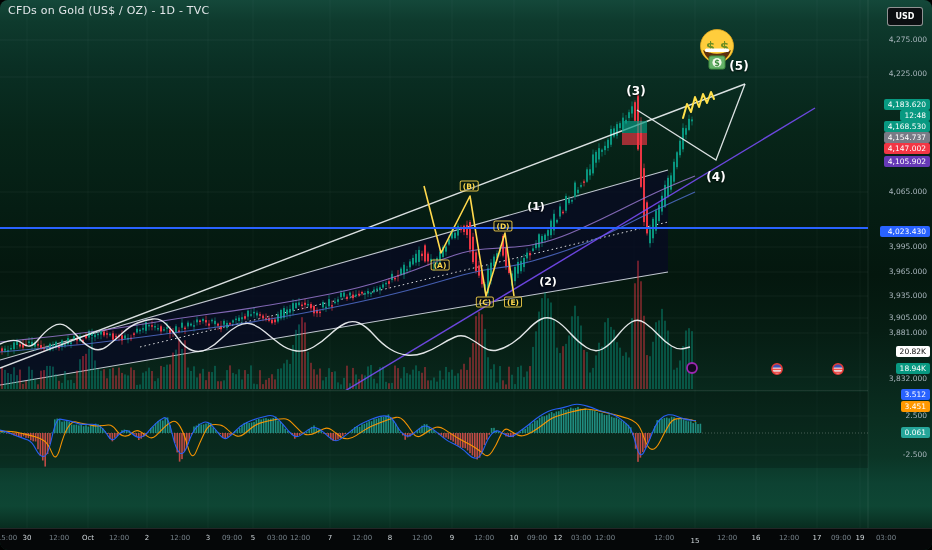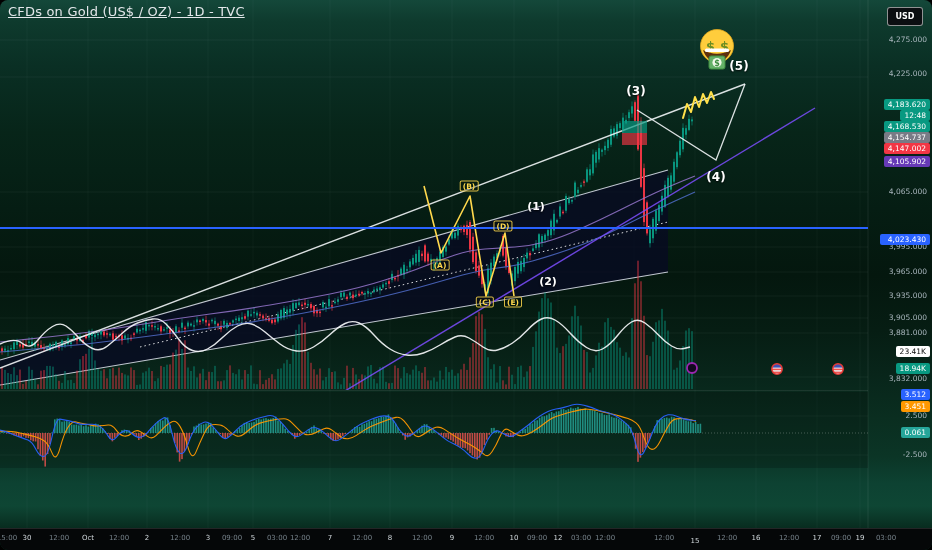--- a/index.html
+++ b/index.html
@@ -3,21 +3,21 @@
 <meta charset="utf-8">
 <style>
   html,body{margin:0;padding:0;background:#000;}
   .stage{position:relative;width:932px;height:550px;overflow:hidden;border-radius:8px;
     font-family:"DejaVu Sans","Liberation Sans",sans-serif;
     background:linear-gradient(180deg,
       #14483a 0%,#0e3a2d 4%,#0a2f24 12%,#072519 24%,#051d13 38%,#04170e 50%,
       #061d13 60%,#08251a 68%,#0a2e20 76%,#0b3526 83%,#0d4232 88%,#0e4634 92%,
       #082c1f 96%,#0a3324 100%);}
   svg.chart{position:absolute;left:0;top:0;}
-  .title{position:absolute;left:8px;top:4px;font-size:13px;color:#e3e7ea;letter-spacing:.2px;z-index:30;text-decoration:underline;}
+  .title{position:absolute;left:8px;top:4px;font-size:11px;color:#e3e7ea;letter-spacing:.2px;z-index:30;}
   .usd-btn{position:absolute;right:9px;top:7px;width:34px;height:17px;background:#0b0e11;
     border:1px solid rgba(255,255,255,.55);border-radius:3px;color:#fff;font-size:8px;font-weight:bold;
     display:flex;align-items:center;justify-content:center;z-index:30;}
   .axlabel{position:absolute;right:5px;font-size:7.5px;color:#a9b6bd;line-height:8px;z-index:10;white-space:nowrap;}
   .badge{position:absolute;right:2px;font-size:7.5px;font-weight:500;color:#fff;padding:1.5px 4px;
     border-radius:2px;line-height:8px;z-index:20;white-space:nowrap;}
   .timebar{position:absolute;left:0;top:528px;width:932px;height:22px;background:#050708;
     border-top:1px solid rgba(255,255,255,.12);z-index:15;}
   .tlabel{position:absolute;top:6px;font-size:7px;color:#76828a;transform:translateX(-50%);white-space:nowrap;}
   .tlabel.day{color:#d2d9dd;}
@@ -1122,22 +1122,22 @@
       <div class="axlabel" style="top: 329px;">3,881.000</div>
       <div class="axlabel" style="top: 375px;">3,832.000</div>
       <div class="axlabel" style="top: 412px;">2.500</div>
       <div class="axlabel" style="top: 451px;">-2.500</div>
       <div class="badge" style="top: 99px; background: rgb(8, 153, 129); color: rgb(255, 255, 255);">4,183.620</div>
       <div class="badge" style="top: 110px; background: rgb(8, 153, 129); color: rgb(255, 255, 255);">12:48</div>
       <div class="badge" style="top: 121px; background: rgb(8, 153, 129); color: rgb(255, 255, 255);">4,168.530</div>
       <div class="badge" style="top: 132px; background: rgb(120, 123, 134); color: rgb(255, 255, 255);">4,154.737</div>
       <div class="badge" style="top: 143px; background: rgb(242, 54, 69); color: rgb(255, 255, 255);">4,147.002</div>
       <div class="badge" style="top: 156px; background: rgb(103, 58, 183); color: rgb(255, 255, 255);">4,105.902</div>
-      <div class="badge" style="top: 234px; background: rgb(41, 98, 255); color: rgb(255, 255, 255); padding-left: 8px;">4,023.430</div>
-      <div class="badge" style="top: 346px; background: rgb(255, 255, 255); color: rgb(10, 10, 10);">23.41K</div>
+      <div class="badge" style="top: 226px; background: rgb(41, 98, 255); color: rgb(255, 255, 255); padding-left: 8px;">4,023.430</div>
+      <div class="badge" style="top: 346px; background: rgb(255, 255, 255); color: rgb(10, 10, 10);">20.82K</div>
       <div class="badge" style="top: 363px; background: rgb(8, 153, 129); color: rgb(255, 255, 255);">18.94K</div>
       <div class="badge" style="top: 389px; background: rgb(41, 98, 255); color: rgb(255, 255, 255);">3.512</div>
       <div class="badge" style="top: 401px; background: rgb(255, 152, 0); color: rgb(255, 255, 255);">3.451</div>
       <div class="badge" style="top: 427px; background: rgb(38, 166, 154); color: rgb(255, 255, 255);">0.061</div>
     </div>
   <div class="timebar"></div>
   <div id="timelabels">
       <div class="tlabel" style="left: 7px; top: 534px; position: absolute; z-index: 16;">15:00</div>
       <div class="tlabel day" style="left: 27px; top: 534px; position: absolute; z-index: 16;">30</div>
       <div class="tlabel" style="left: 59px; top: 534px; position: absolute; z-index: 16;">12:00</div>

